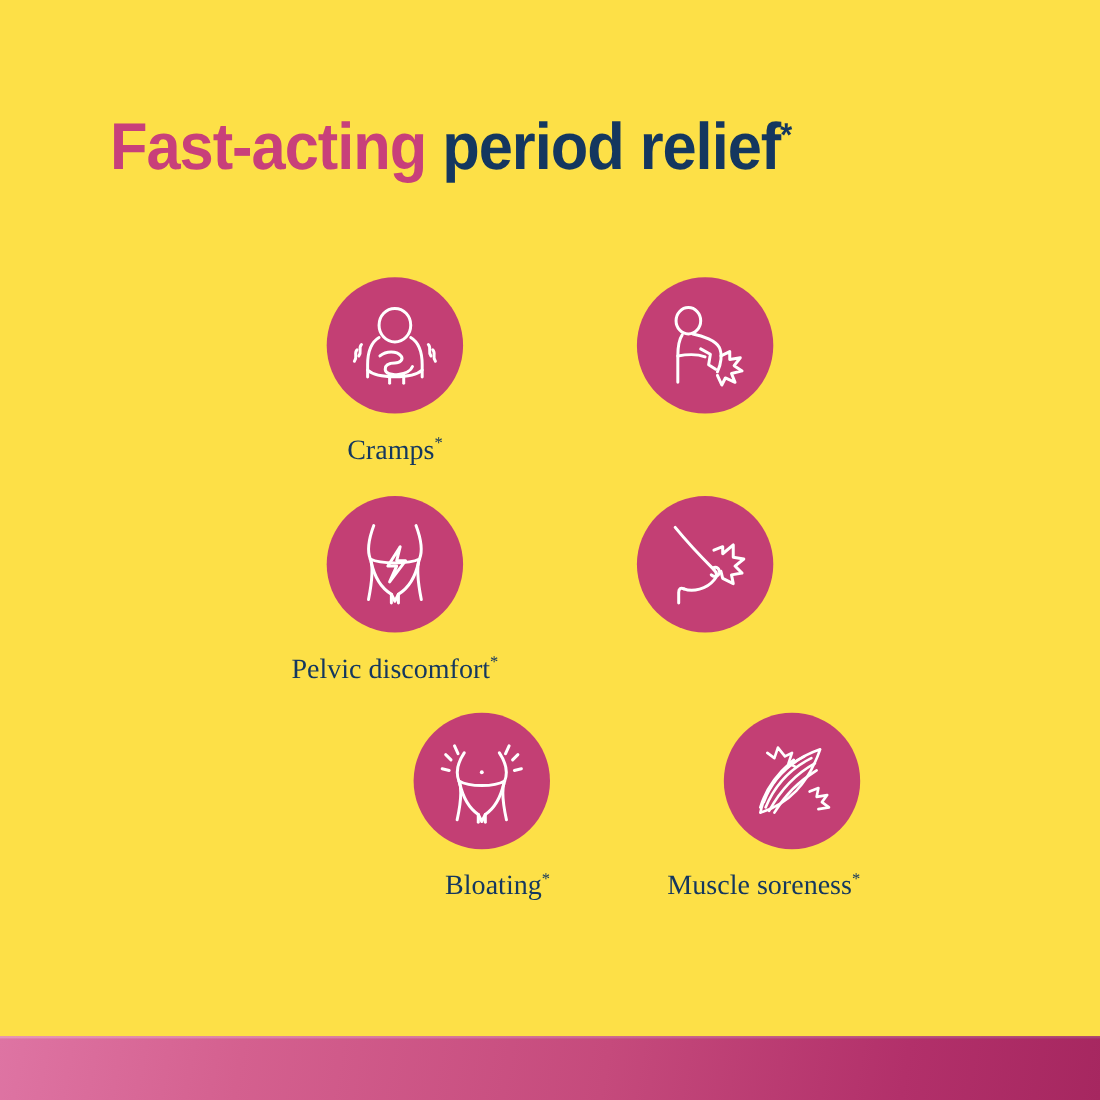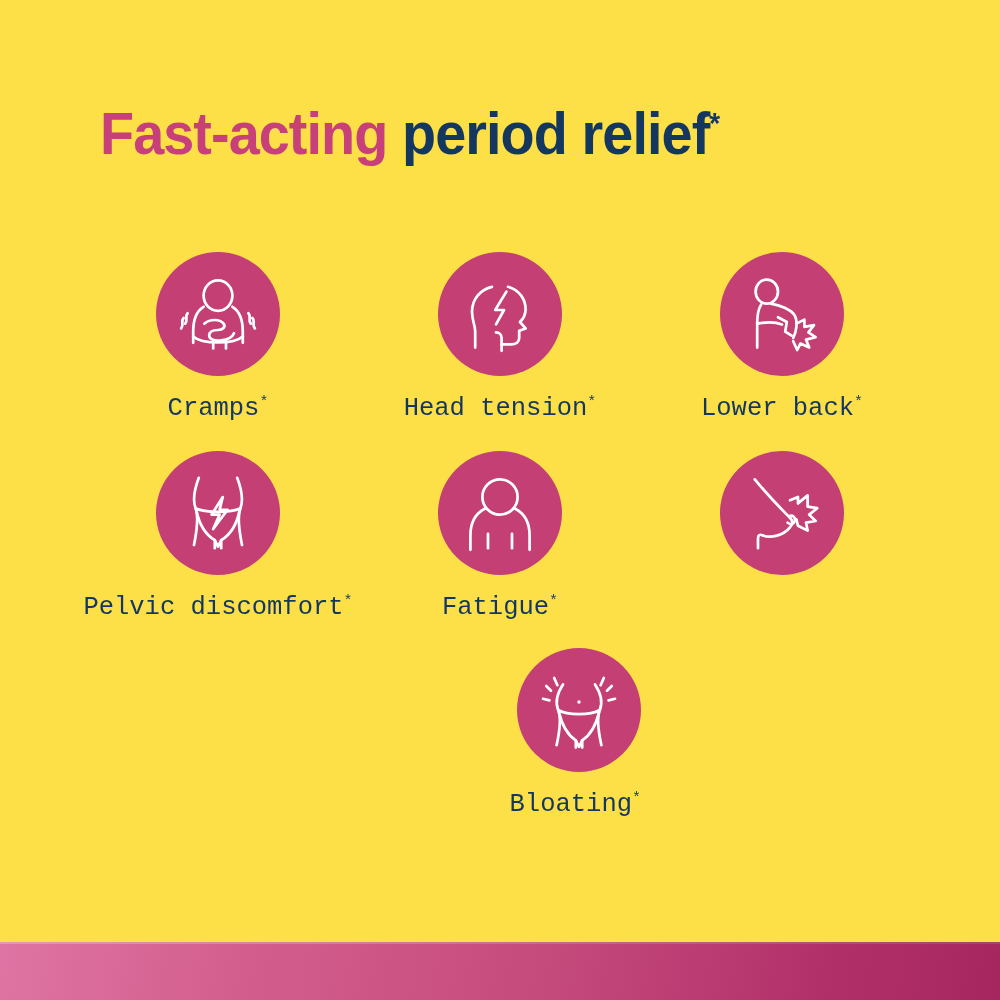--- a/index.html
+++ b/index.html
@@ -89,21 +89,21 @@
     display: block;
     width: 80px;
     height: 80px;
   }
 
   .label {
     margin-top: 18px;
     color: #14375F;
     font-size: 25.5px;
     line-height: 30px;
-    font-family: Liberation Mono, monospace;
+    font-family: Liberation Serif, serif;
     white-space: nowrap;
     text-align: center;
     letter-spacing: 0px;
   }
   .label .sup {
     font-size: 15px;
     vertical-align: super;
     line-height: 0;
   }
 
@@ -154,48 +154,34 @@
               <path d="M12 49 C8 53 13 57 9 62"></path>
               <path d="M7 55 C3 59 8 63 4 68"></path>
               <path d="M88 49 C92 53 87 57 91 62"></path>
               <path d="M93 55 C97 59 92 63 96 68"></path>
             </g>
           </svg>
         </div>
         <div class="label"><span>Cramps</span><span class="sup">*</span></div>
       </div>
 
-      <div class="cell">
-        <div class="circle">
-          <svg viewBox="0 0 100 100">
-            <g fill="none" stroke="#ffffff" stroke-width="3.4" stroke-linecap="round" stroke-linejoin="round">
-              <path d="M40 16 C26 19 15 31 15 47 C15 58 19 64 19 72 L19 92"></path>
-              <path d="M60 16 C74 20 82 31 82 44 C82 51 79 56 75 60 L82 68 L74 71 L74 80 C74 85 70 88 64 88 L52 88 L52 96"></path>
-              <path d="M52 88 L52 80 C52 76 49 73 45 73"></path>
-              <path d="M58 22 L44 45 L55 45 L45 63"></path>
-            </g>
-          </svg>
-        </div>
-        <div class="label"><span>Head tension</span><span class="sup">*</span></div>
-      </div>
 
       <div class="cell">
         <div class="circle">
           <svg viewBox="0 0 100 100">
             <g fill="none" stroke="#ffffff" stroke-width="3.4" stroke-linecap="round" stroke-linejoin="round">
               <ellipse cx="31" cy="22" rx="14" ry="15"></ellipse>
               <path d="M24 38 C20 44 19 52 19 62 L19 92"></path>
               <path d="M36 37 C48 39 62 45 66 52 C70 60 68 72 64 80"></path>
               <path d="M19 62 C30 60 42 60 50 63"></path>
               <path d="M45 54 L56 60 L54 72 L62 77"></path>
               <path d="M68 62 L78 57 L78 66 L90 64 L83 73 L92 79 L80 82 L84 92 L73 87 L69 95 L64 84"></path>
             </g>
           </svg>
         </div>
-        <div class="label"><span>Lower back</span><span class="sup">*</span></div>
       </div>
 
     </div>
 
     <div class="row row-2">
 
       <div class="cell">
         <div class="circle">
           <svg viewBox="0 0 100 100">
             <g fill="none" stroke="#ffffff" stroke-width="3.4" stroke-linecap="round" stroke-linejoin="round">
@@ -205,34 +191,20 @@
               <path d="M23 47 C27 66 36 78 46 84 L50 92 L54 84 C64 78 73 66 77 47"></path>
               <path d="M46 84 L46 94"></path>
               <path d="M54 84 L54 94"></path>
               <path d="M56 30 L42 52 L52 52 L44 70 L62 46 L52 46 Z"></path>
             </g>
           </svg>
         </div>
         <div class="label"><span>Pelvic discomfort</span><span class="sup">*</span></div>
       </div>
 
-      <div class="cell">
-        <div class="circle">
-          <svg viewBox="0 0 100 100">
-            <g fill="none" stroke="#ffffff" stroke-width="3.4" stroke-linecap="round" stroke-linejoin="round">
-              <circle cx="50" cy="30" r="22"></circle>
-              <path d="M32 44 C20 50 13 62 13 78 L13 96"></path>
-              <path d="M68 44 C80 50 87 62 87 78 L87 96"></path>
-              <path d="M35 76 L35 94"></path>
-              <path d="M65 76 L65 94"></path>
-            </g>
-          </svg>
-        </div>
-        <div class="label"><span>Fatigue</span><span class="sup">*</span></div>
-      </div>
 
       <div class="cell">
         <div class="circle">
           <svg viewBox="0 0 100 100">
             <g fill="none" stroke="#ffffff" stroke-width="3.4" stroke-linecap="round" stroke-linejoin="round">
               <path d="M16 8 C34 30 50 46 60 56"></path>
               <path d="M60 56 C64 60 64 64 60 68 C52 78 36 82 26 78"></path>
               <path d="M26 78 C22 76 20 78 20 82 L20 94"></path>
               <path d="M59 54 C63 52 67 55 66 60 C65 64 60 65 57 62"></path>
               <path d="M60 34 L70 30 L70 38 L82 28 L82 42 L94 44 L84 52 L92 60 L80 62 L82 72 L70 66 L68 58"></path>
@@ -261,20 +233,37 @@
               <path d="M5 36 L13 38"></path>
               <path d="M81 10 L77 19"></path>
               <path d="M91 20 L85 26"></path>
               <path d="M95 36 L87 38"></path>
             </g>
           </svg>
         </div>
         <div class="label"><span>Bloating</span><span class="sup">*</span></div>
       </div>
 
+      <div class="cell">
+        <div class="circle">
+          <svg viewBox="0 0 100 100">
+            <g fill="none" stroke="#ffffff" stroke-width="3.0" stroke-linecap="round" stroke-linejoin="round">
+              <path d="M14 86 C20 56 42 28 82 14 C68 54 46 76 14 86 Z"></path>
+              <path d="M20 80 C30 56 48 36 72 24"></path>
+              <path d="M24 84 C36 62 54 42 76 30"></path>
+              <path d="M18 74 C26 52 42 34 64 22"></path>
+              <path d="M30 86 C42 66 58 50 78 38"></path>
+              <path d="M14 80 C20 60 32 42 52 26"></path>
+              <path d="M22 18 L30 24 L34 12 L42 22 L50 18 L46 30 L54 34"></path>
+              <path d="M70 62 L80 58 L78 68 L90 66 L84 74 L92 80 L80 82"></path>
+            </g>
+          </svg>
+        </div>
+        <div class="label"><span>Muscle soreness</span><span class="sup">*</span></div>
+      </div>
 
     </div>
 
   </div>
 
   <div class="bottom-bar">
     <div class="bottom-bar-topline"></div>
   </div>
 
 </div>

